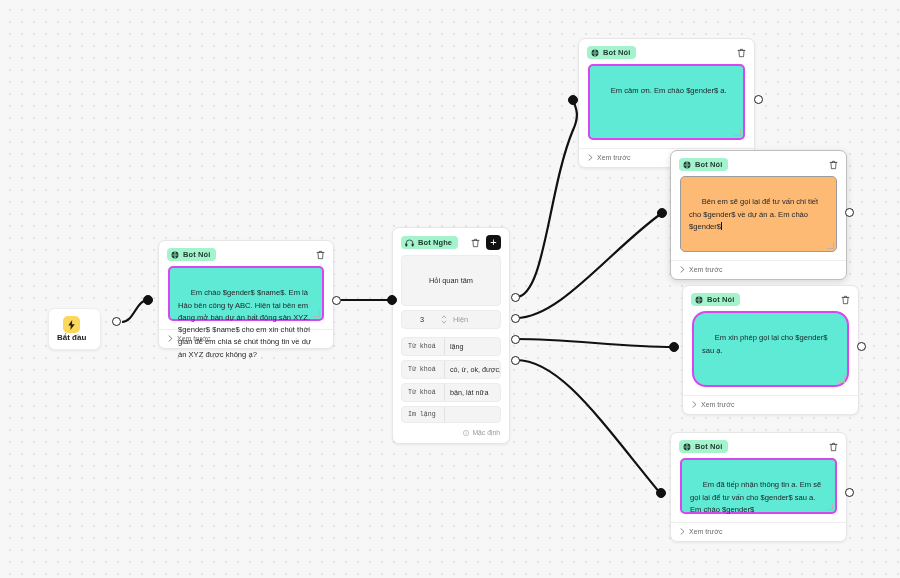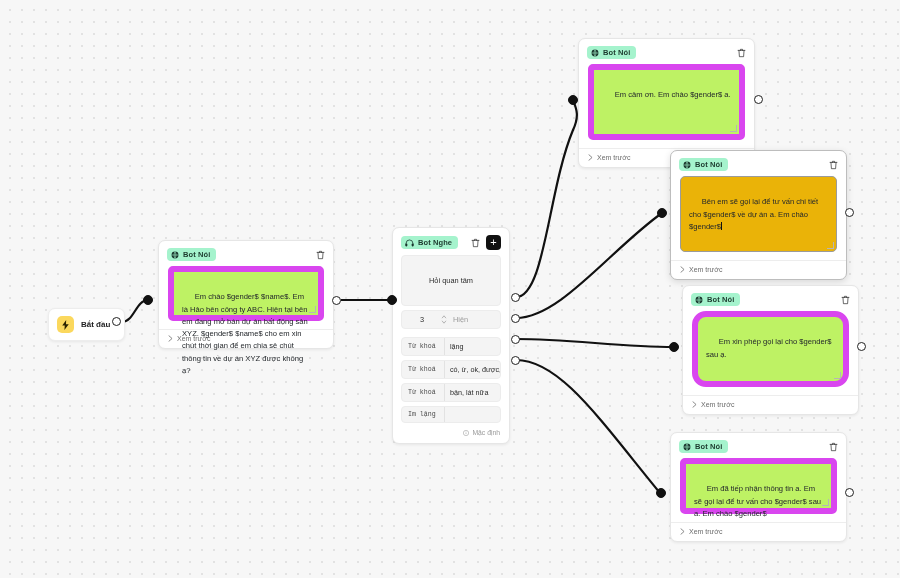--- a/index.html
+++ b/index.html
@@ -44,32 +44,32 @@
   .head-actions { display: flex; align-items: center; gap: 6px; }
   .icon-btn { cursor: pointer; line-height: 0; }
   .plus-btn {
     width: 15px; height: 15px; border-radius: 4px; background: #111;
     display: flex; align-items: center; justify-content: center;
     color: #fff; font-size: 11px; line-height: 1; cursor: pointer;
   }
 
   .msg-box {
     margin: 0 9px;
-    background: #bef264;
-    border: 6px solid #d946ef;
+    background: #5eead4;
+    border: 2px solid #d946ef;
     border-radius: 5px;
     padding: 7px 8px;
     font-size: 7.6px;
     line-height: 1.62;
     color: #23272b;
     position: relative;
     white-space: pre-wrap;
     word-break: break-word;
   }
-  .msg-box.active { background: #eab308; border: 1px solid #9b9b9b; }
+  .msg-box.active { background: #fdba74; border: 1px solid #9b9b9b; }
   .resize-grip {
     position: absolute; right: 2px; bottom: 2px;
     width: 7px; height: 7px;
     border-right: 1px solid #b6b6b6;
     border-bottom: 1px solid #b6b6b6;
   }
   .caret {
     display: inline-block; width: 1px; height: 8px;
     background: #111; vertical-align: -1px; margin-left: 0px;
   }
@@ -88,24 +88,25 @@
     position: absolute;
     width: 9px; height: 9px; border-radius: 50%;
     background: #fff; border: 1.4px solid #222;
     z-index: 5;
   }
   .handle.filled { background: #111; border-color: #111; width: 10px; height: 10px; }
 
   
   #start-node {
     position: absolute;
-    display: flex; align-items: center; gap: 7px;
+    display: flex; align-items: center; 
     background: #fff; border: 1px solid #ededed; border-radius: 7px;
     padding: 7px 14px 7px 8px;
     box-shadow: 0 1px 3px rgba(0,0,0,0.07);
+    flex-direction: column;
   }
   .bolt-sq {
     width: 17px; height: 17px; border-radius: 5px; background: #fbd85d;
     display: flex; align-items: center; justify-content: center;
   }
   #start-label { font-size: 8px; font-weight: 700; color: #1d1d1f; }
 
   
   #listen-node { width: 118px; }
   .field {

